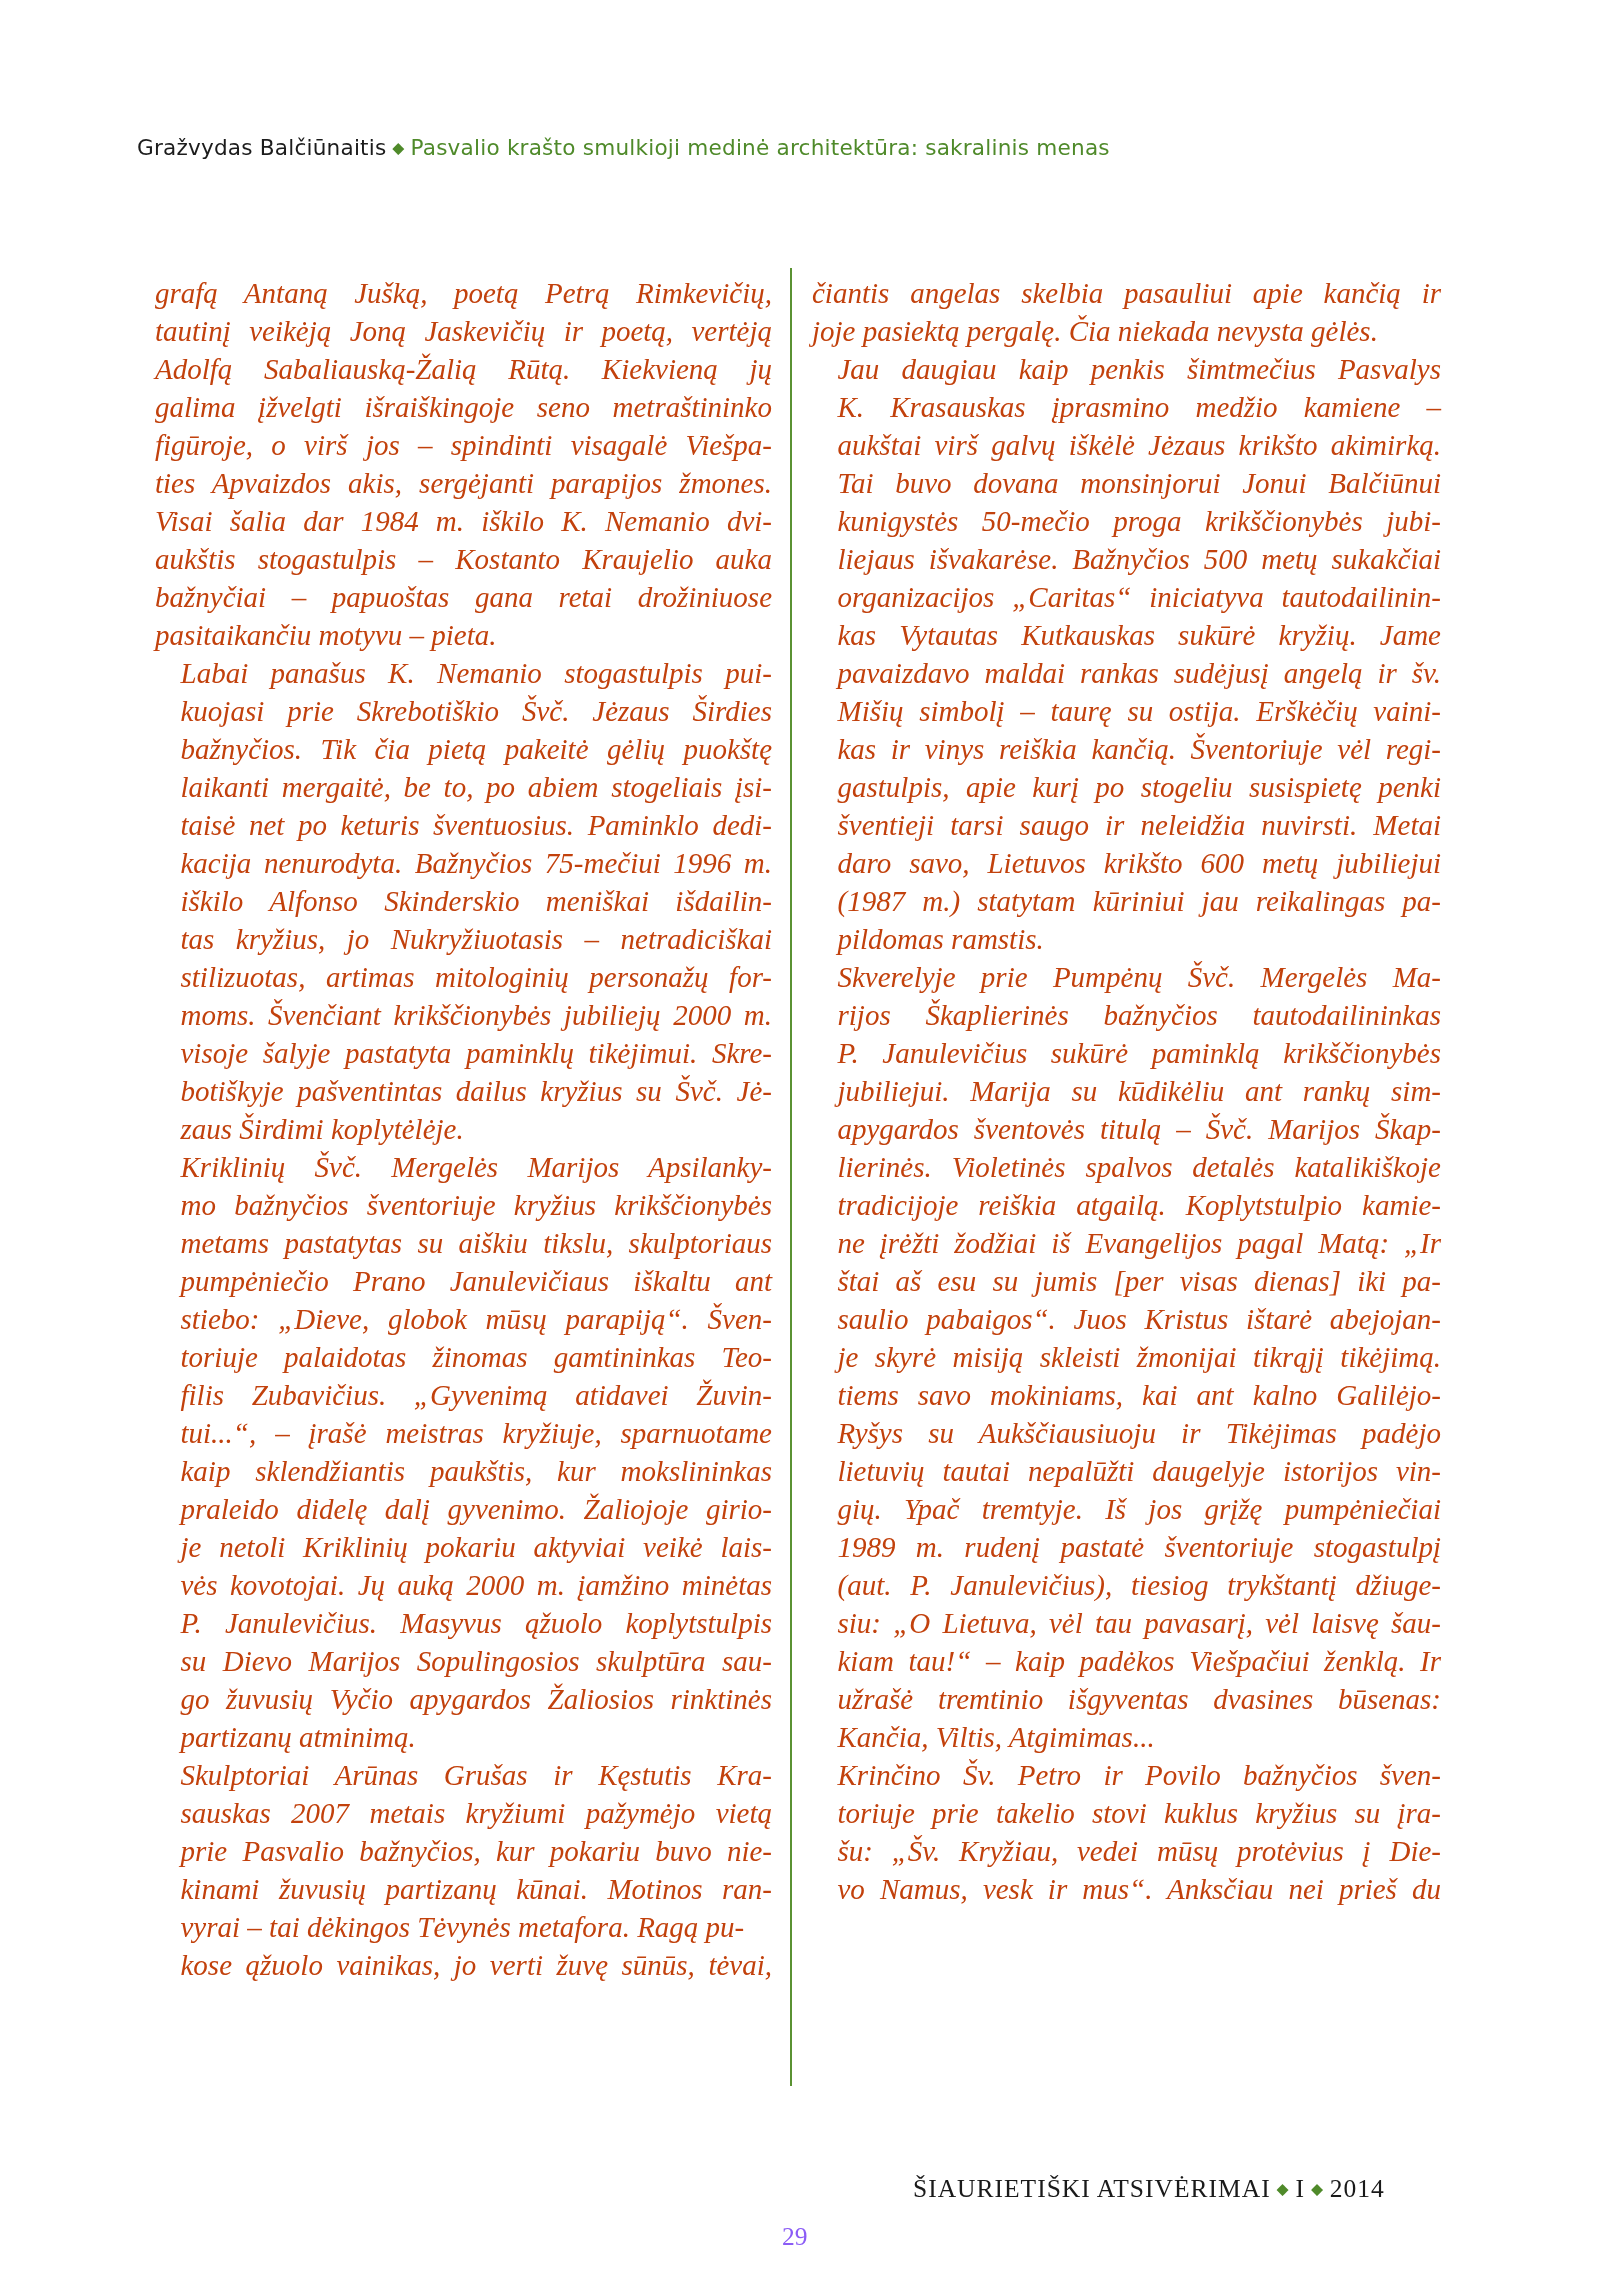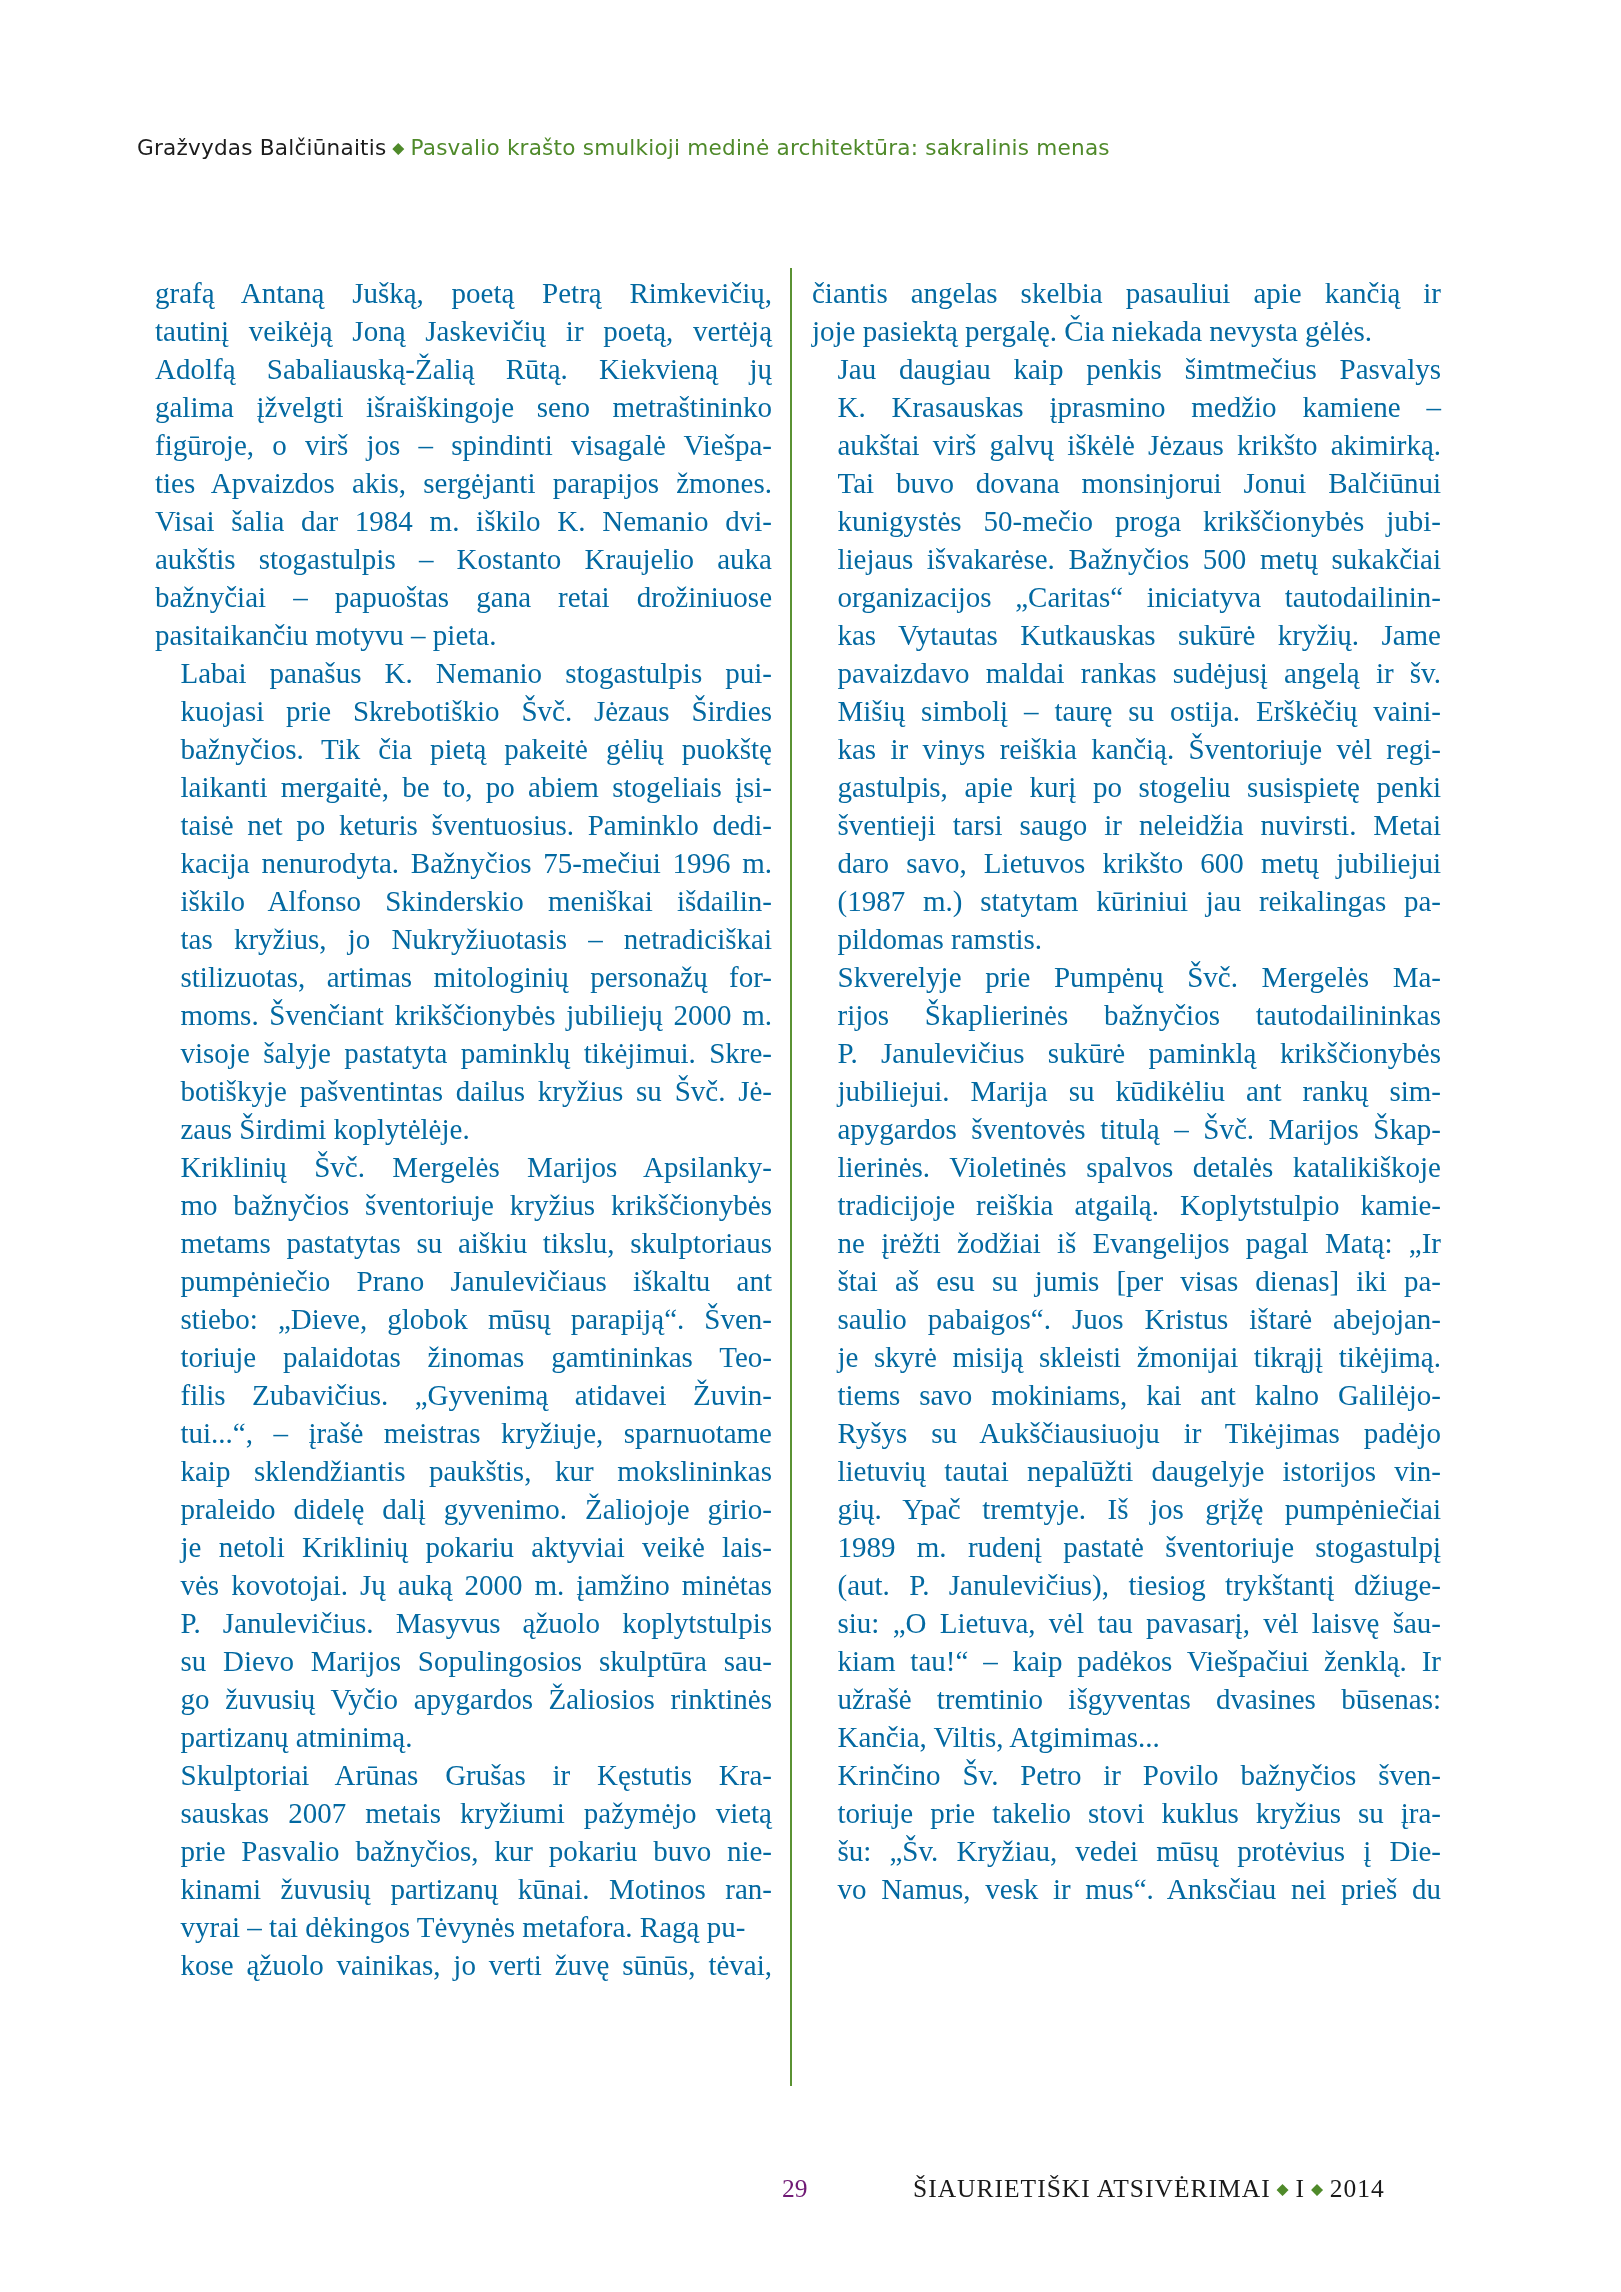--- a/index.html
+++ b/index.html
@@ -10,40 +10,41 @@
     position: absolute; left: 137px; top: 135px;
     font-family: "DejaVu Sans", sans-serif; font-size: 21.6px; letter-spacing: 0.2px;
     color: #1c1c1c; white-space: nowrap;
   }
   .running-head .title { color: #4f8a2a; }
   .running-head .diamond { color: #4f8a2a; font-size: 15.7px; margin: 0 5.9px; position: relative; top: -2px; }
 
   .col {
     position: absolute; top: 274px;
     font-family: "Liberation Serif", "DejaVu Serif", serif;
-    font-size: 29px; line-height: 38px; color: #0369a1;
+    font-size: 29px; line-height: 38px; color: #c2410c;
     text-align: justify;
+    font-style: italic;
   }
   .col-left { left: 155px; width: 617px; }
   .col-right { left: 812px; width: 629px; }
   .col p { margin: 0; text-indent: 0; hyphens: manual; }
   .col p.indent { text-indent: 25.5px; }
   .col .line { display: block; text-align: justify; text-align-last: justify; white-space: nowrap; }
   .col .line.last { text-align-last: left; }
 
   .divider {
     position: absolute; left: 790px; top: 268px; width: 2px; height: 1818px;
     background: #5a9232;
   }
 
   .footer {
     position: absolute; top: 2174px;
     font-family: "Liberation Serif", "DejaVu Serif", serif; font-size: 25.5px;
   }
-  .page-number { left: 782px; color: #701a75; }
+  .page-number { left: 782px; color: #8b5cf6; margin-top: 48px; }
   .journal { left: 913px; color: #1a1a1a; letter-spacing: 1px; white-space: nowrap; }
   .journal .diamond { color: #4f8a2a; font-size: 15.7px; margin: 0 5.9px; position: relative; top: -2.9px; }
 </style>
 </head>
 <body>
 
 <div class="page">
 
   <div class="running-head">
     <span>Gražvydas Balčiūnaitis</span><span class="diamond">◆</span><span class="title">Pasvalio krašto smulkioji medinė architektūra: sakralinis menas</span>

